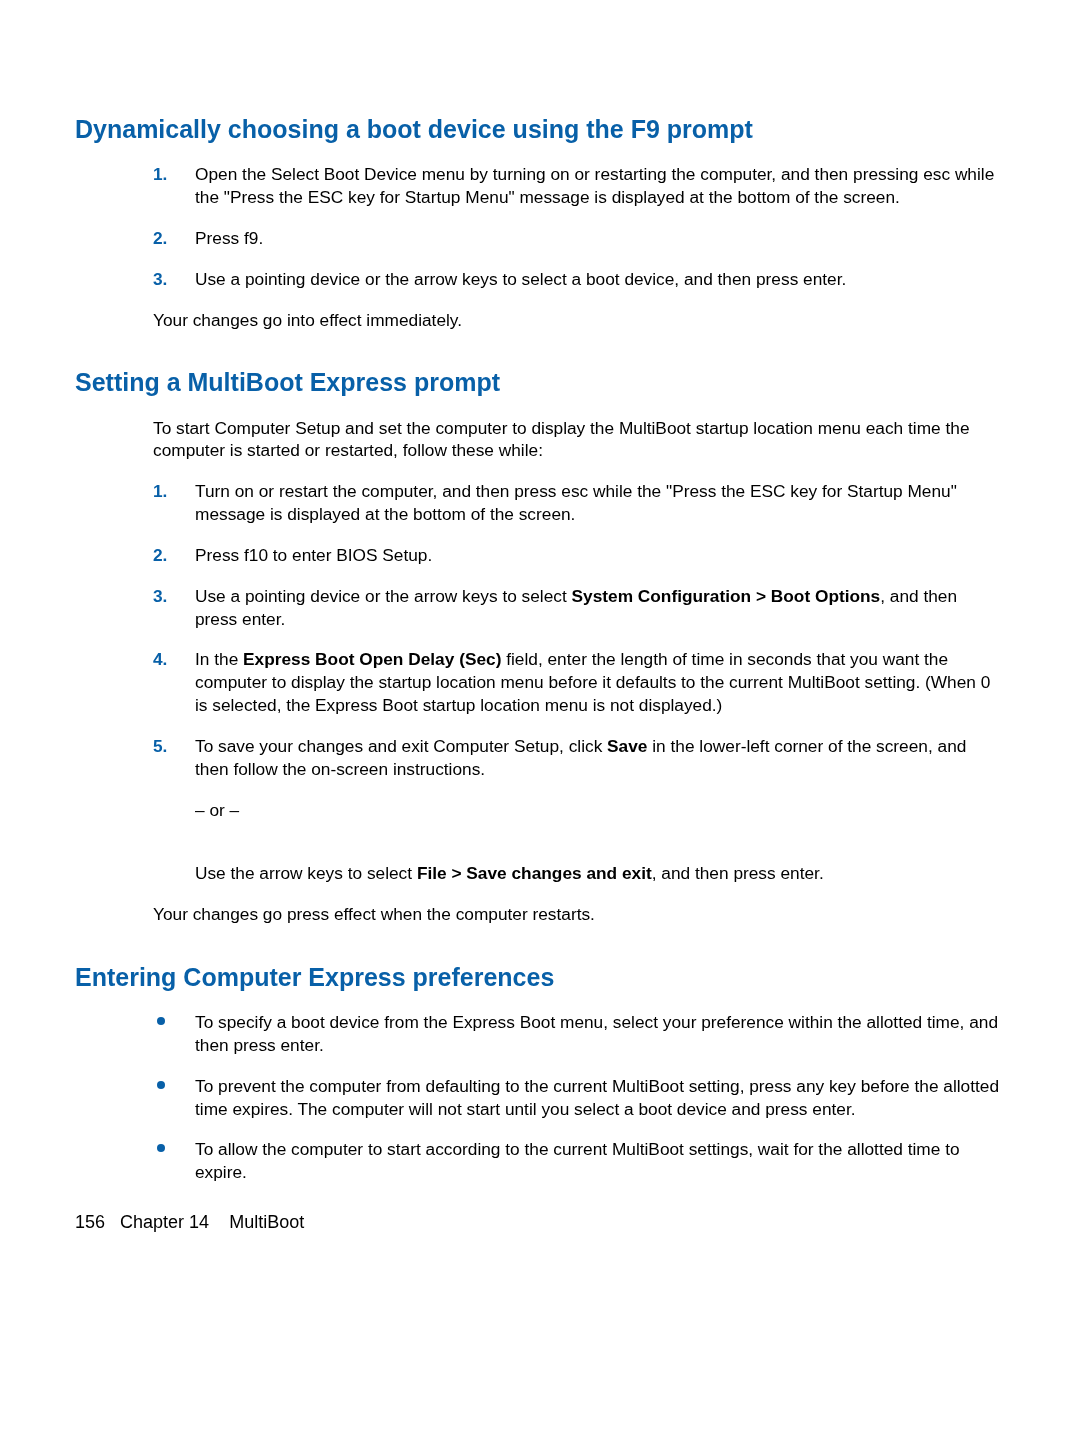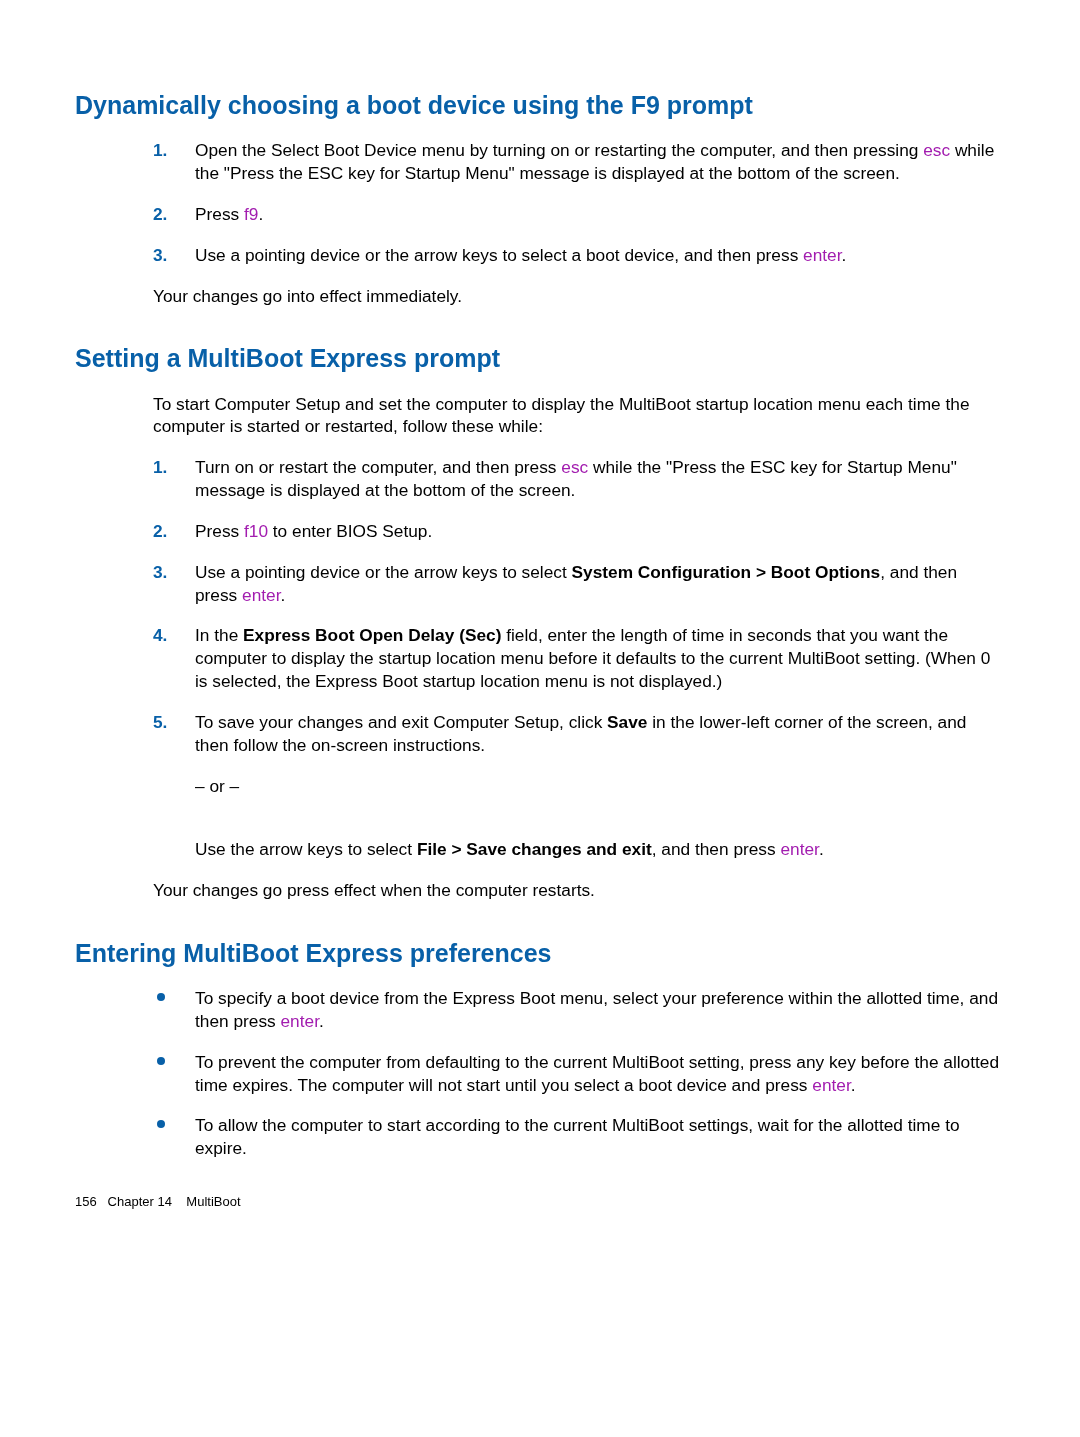--- a/index.html
+++ b/index.html
@@ -10,20 +10,21 @@
     background: #ffffff;
     font-family: Arial, Helvetica, sans-serif;
     color: #000000;
   }
   .page {
     box-sizing: border-box;
     width: 1080px;
     height: 1263px;
     padding: 90px 75px 26px 75px;
     position: relative;
+    margin-top: 24px;
   }
   .section-heading {
     color: #0860a8;
     font-size: 25px;
     font-weight: bold;
     margin: 0 0 18px 0;
     line-height: 1.25;
   }
   .body-block {
     margin-left: 78px;
@@ -45,21 +46,21 @@
     margin-bottom: 18px;
   }
   .ol > li .num {
     position: absolute;
     left: 0;
     top: 0;
     color: #0860a8;
     font-weight: bold;
   }
   .key {
-    color: #a21caf;
+    color: #000000;
   }
   .bold {
     font-weight: bold;
   }
   .ul {
     list-style: none;
     padding: 0;
     margin: 0 0 14px 0;
   }
   .ul > li {
@@ -76,21 +77,21 @@
     border-radius: 50%;
     background: #0860a8;
   }
   .section-gap {
     height: 18px;
   }
   .footer {
     position: absolute;
     left: 75px;
     bottom: 54px;
-    font-size: 13px;
+    font-size: 18px;
   }
 </style>
 </head>
 <body>
 
 <div class="page">
   <div id="content">
       <h2 class="section-heading">Dynamically choosing a boot device using the F9 prompt</h2>
       <div class="body-block">
         <ul class="ol">
@@ -107,21 +108,21 @@
         <ul class="ol">
           <li><span class="num">1.</span><span><span>Turn on or restart the computer, and then press </span><span class="key">esc</span><span> while the "Press the ESC key for Startup Menu" message is displayed at the bottom of the screen.</span></span></li>
           <li><span class="num">2.</span><span><span>Press </span><span class="key">f10</span><span> to enter BIOS Setup.</span></span></li>
           <li><span class="num">3.</span><span><span>Use a pointing device or the arrow keys to select </span><span class="bold">System Configuration &gt; Boot Options</span><span>, and then press </span><span class="key">enter</span><span>.</span></span></li>
           <li><span class="num">4.</span><span><span>In the </span><span class="bold">Express Boot Open Delay (Sec)</span><span> field, enter the length of time in seconds that you want the computer to display the startup location menu before it defaults to the current MultiBoot setting. (When 0 is selected, the Express Boot startup location menu is not displayed.)</span></span></li>
           <li><span class="num">5.</span><span><span>To save your changes and exit Computer Setup, click </span><span class="bold">Save</span><span> in the lower-left corner of the screen, and then follow the on-screen instructions.</span></span><br><div style="margin-top: 18px;"><span>– or –</span></div><br><div style="margin-top: 18px;"><span>Use the arrow keys to select </span><span class="bold">File &gt; Save changes and exit</span><span>, and then press </span><span class="key">enter</span><span>.</span></div></li>
         </ul>
         <p class="para">Your changes go press effect when the computer restarts.</p>
       </div>
       <div class="section-gap"></div>
-      <h2 class="section-heading">Entering MultiBoot Express preferences</h2>
+      <h2 class="section-heading">Entering Computer Express preferences</h2>
       <div class="body-block">
         <ul class="ul">
           <li><span class="bullet"></span><span><span>To specify a boot device from the Express Boot menu, select your preference within the allotted time, and then press </span><span class="key">enter</span><span>.</span></span></li>
           <li><span class="bullet"></span><span><span>To prevent the computer from defaulting to the current MultiBoot setting, press any key before the allotted time expires. The computer will not start until you select a boot device and press </span><span class="key">enter</span><span>.</span></span></li>
           <li><span class="bullet"></span><span><span>To allow the computer to start according to the current MultiBoot settings, wait for the allotted time to expire.</span></span></li>
         </ul>
       </div>
     </div>
   <div class="footer">
     <span>156</span>&nbsp;&nbsp;

